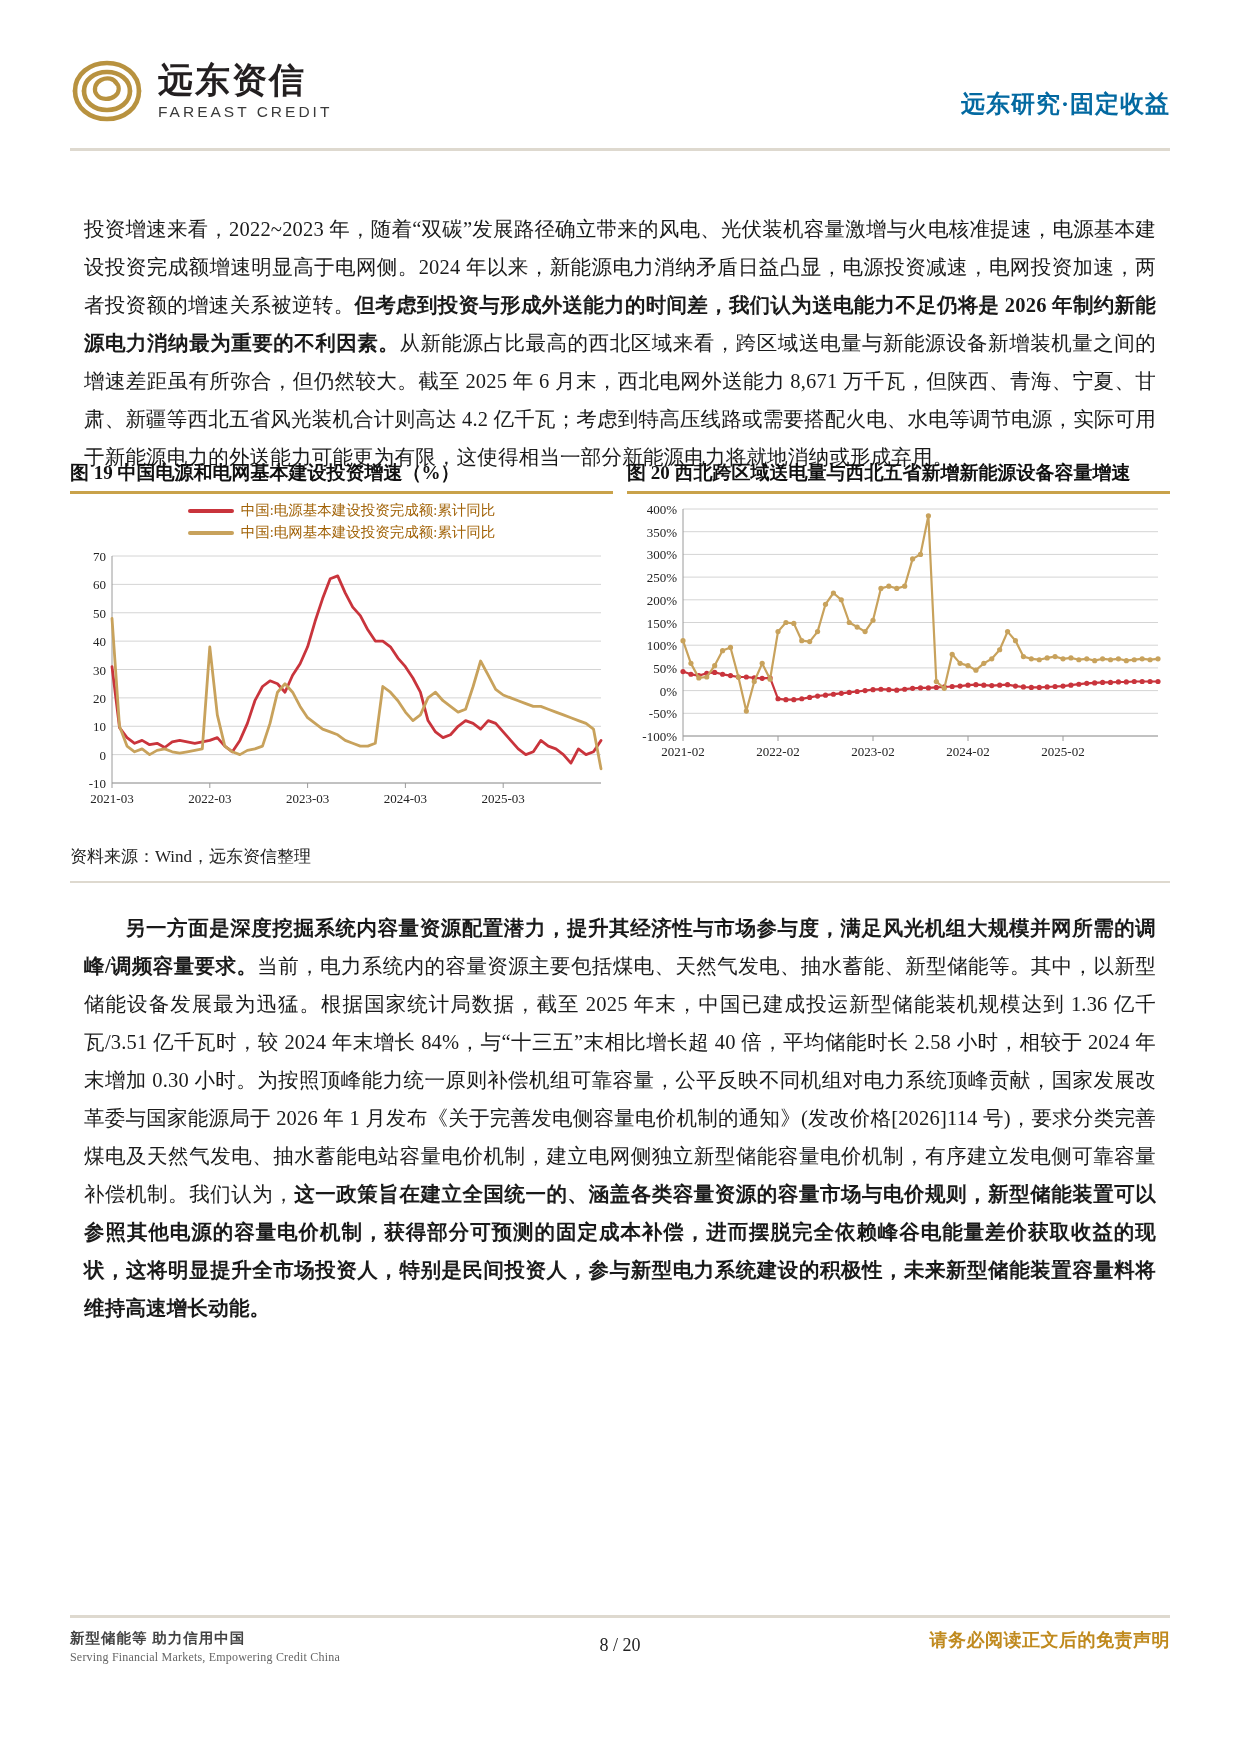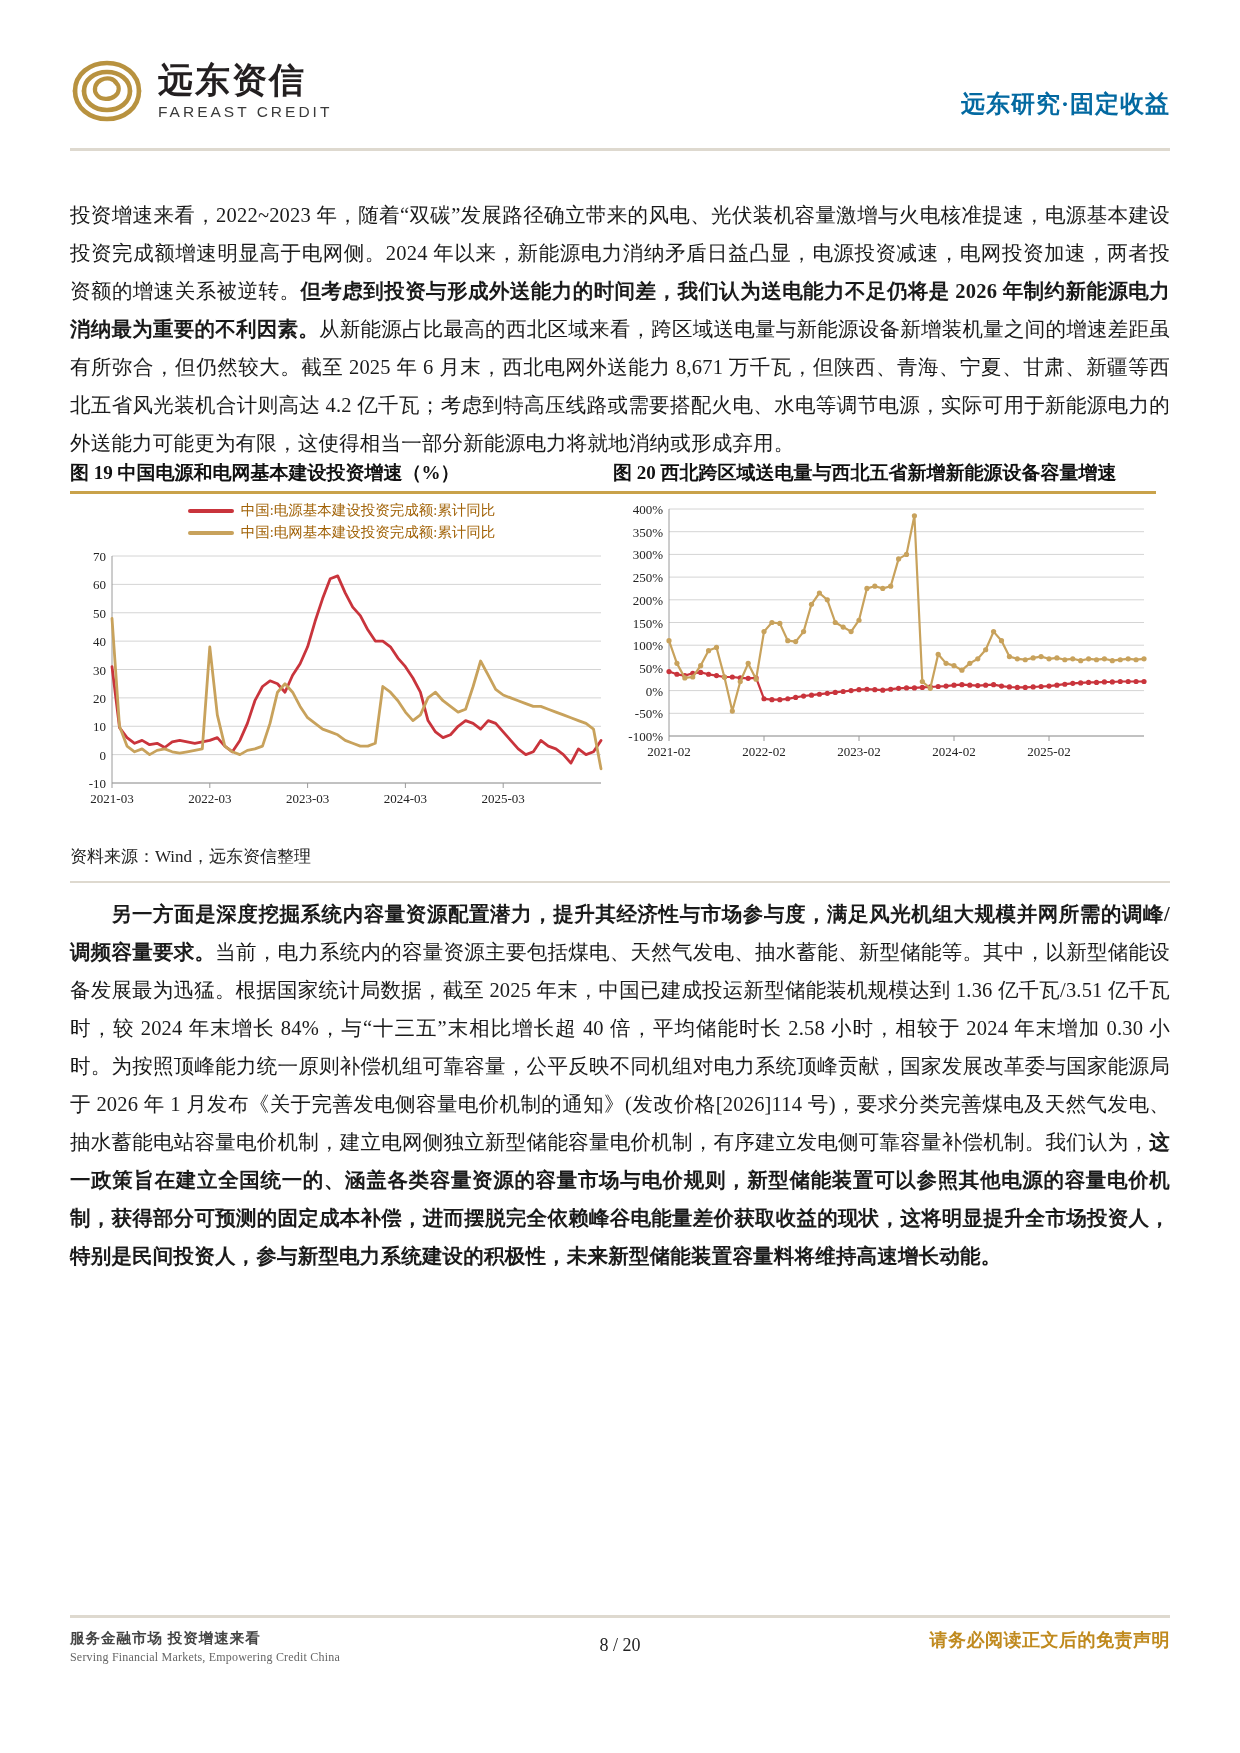--- a/index.html
+++ b/index.html
@@ -41,34 +41,34 @@
     margin-top:20px;
   }
   .header-rule{
     position:absolute;left:70px;right:70px;top:148px;
     height:3px;background:#ded9cf;
   }
 
   
   .content{position:absolute;left:70px;top:196px;width:1100px;}
   p.para{
-    margin:0;
+    margin:14px;
     font-size:20.5px;
     line-height:38px;
     text-align:justify;
     text-justify:inter-ideograph;
     letter-spacing:0.2px;
   }
   p.para.indent{text-indent:2em;}
   .b{font-weight:700;}
 
   
   .figs{
     position:absolute;left:70px;top:460px;width:1100px;
-    display:flex;
+    display:flex;gap:14px;
   }
   .fig{width:543px;}
   .fig-title{
     font-size:19px;font-weight:700;color:#111;
     line-height:26px;white-space:nowrap;
     margin-bottom:5px;
   }
   .fig-box{
     border-top:3px solid #c9a24a;
     padding-top:7px;
@@ -384,20 +384,20 @@
 
   <div class="source">资料来源：Wind，远东资信整理</div>
 
   <div class="content2">
     <p class="para indent"><span class="b">另一方面是深度挖掘系统内容量资源配置潜力，提升其经济性与市场参与度，满足风光机组大规模并网所需的调峰/调频容量要求。</span><span>当前，电力系统内的容量资源主要包括煤电、天然气发电、抽水蓄能、新型储能等。其中，以新型储能设备发展最为迅猛。根据国家统计局数据，截至 2025 年末，中国已建成投运新型储能装机规模达到 1.36 亿千瓦/3.51 亿千瓦时，较 2024 年末增长 84%，与“十三五”末相比增长超 40 倍，平均储能时长 2.58 小时，相较于 2024 年末增加 0.30 小时。为按照顶峰能力统一原则补偿机组可靠容量，公平反映不同机组对电力系统顶峰贡献，国家发展改革委与国家能源局于 2026 年 1 月发布《关于完善发电侧容量电价机制的通知》(发改价格[2026]114 号)，要求分类完善煤电及天然气发电、抽水蓄能电站容量电价机制，建立电网侧独立新型储能容量电价机制，有序建立发电侧可靠容量补偿机制。我们认为，</span><span class="b">这一政策旨在建立全国统一的、涵盖各类容量资源的容量市场与电价规则，新型储能装置可以参照其他电源的容量电价机制，获得部分可预测的固定成本补偿，进而摆脱完全依赖峰谷电能量差价获取收益的现状，这将明显提升全市场投资人，特别是民间投资人，参与新型电力系统建设的积极性，未来新型储能装置容量料将维持高速增长动能。</span></p>
   </div>
 
   <div class="footer">
     <div class="footer-rule"></div>
     <div class="footer-left">
-      <div class="fl-cn">服务金融市场 投资增速来看</div>
+      <div class="fl-cn">新型储能等 助力信用中国</div>
       <div class="fl-en">Serving Financial Markets, Empowering Credit China</div>
     </div>
     <div class="footer-center">8 / 20</div>
     <div class="footer-right">请务必阅读正文后的免责声明</div>
   </div>
 
 </div>
 
 </body></html>

